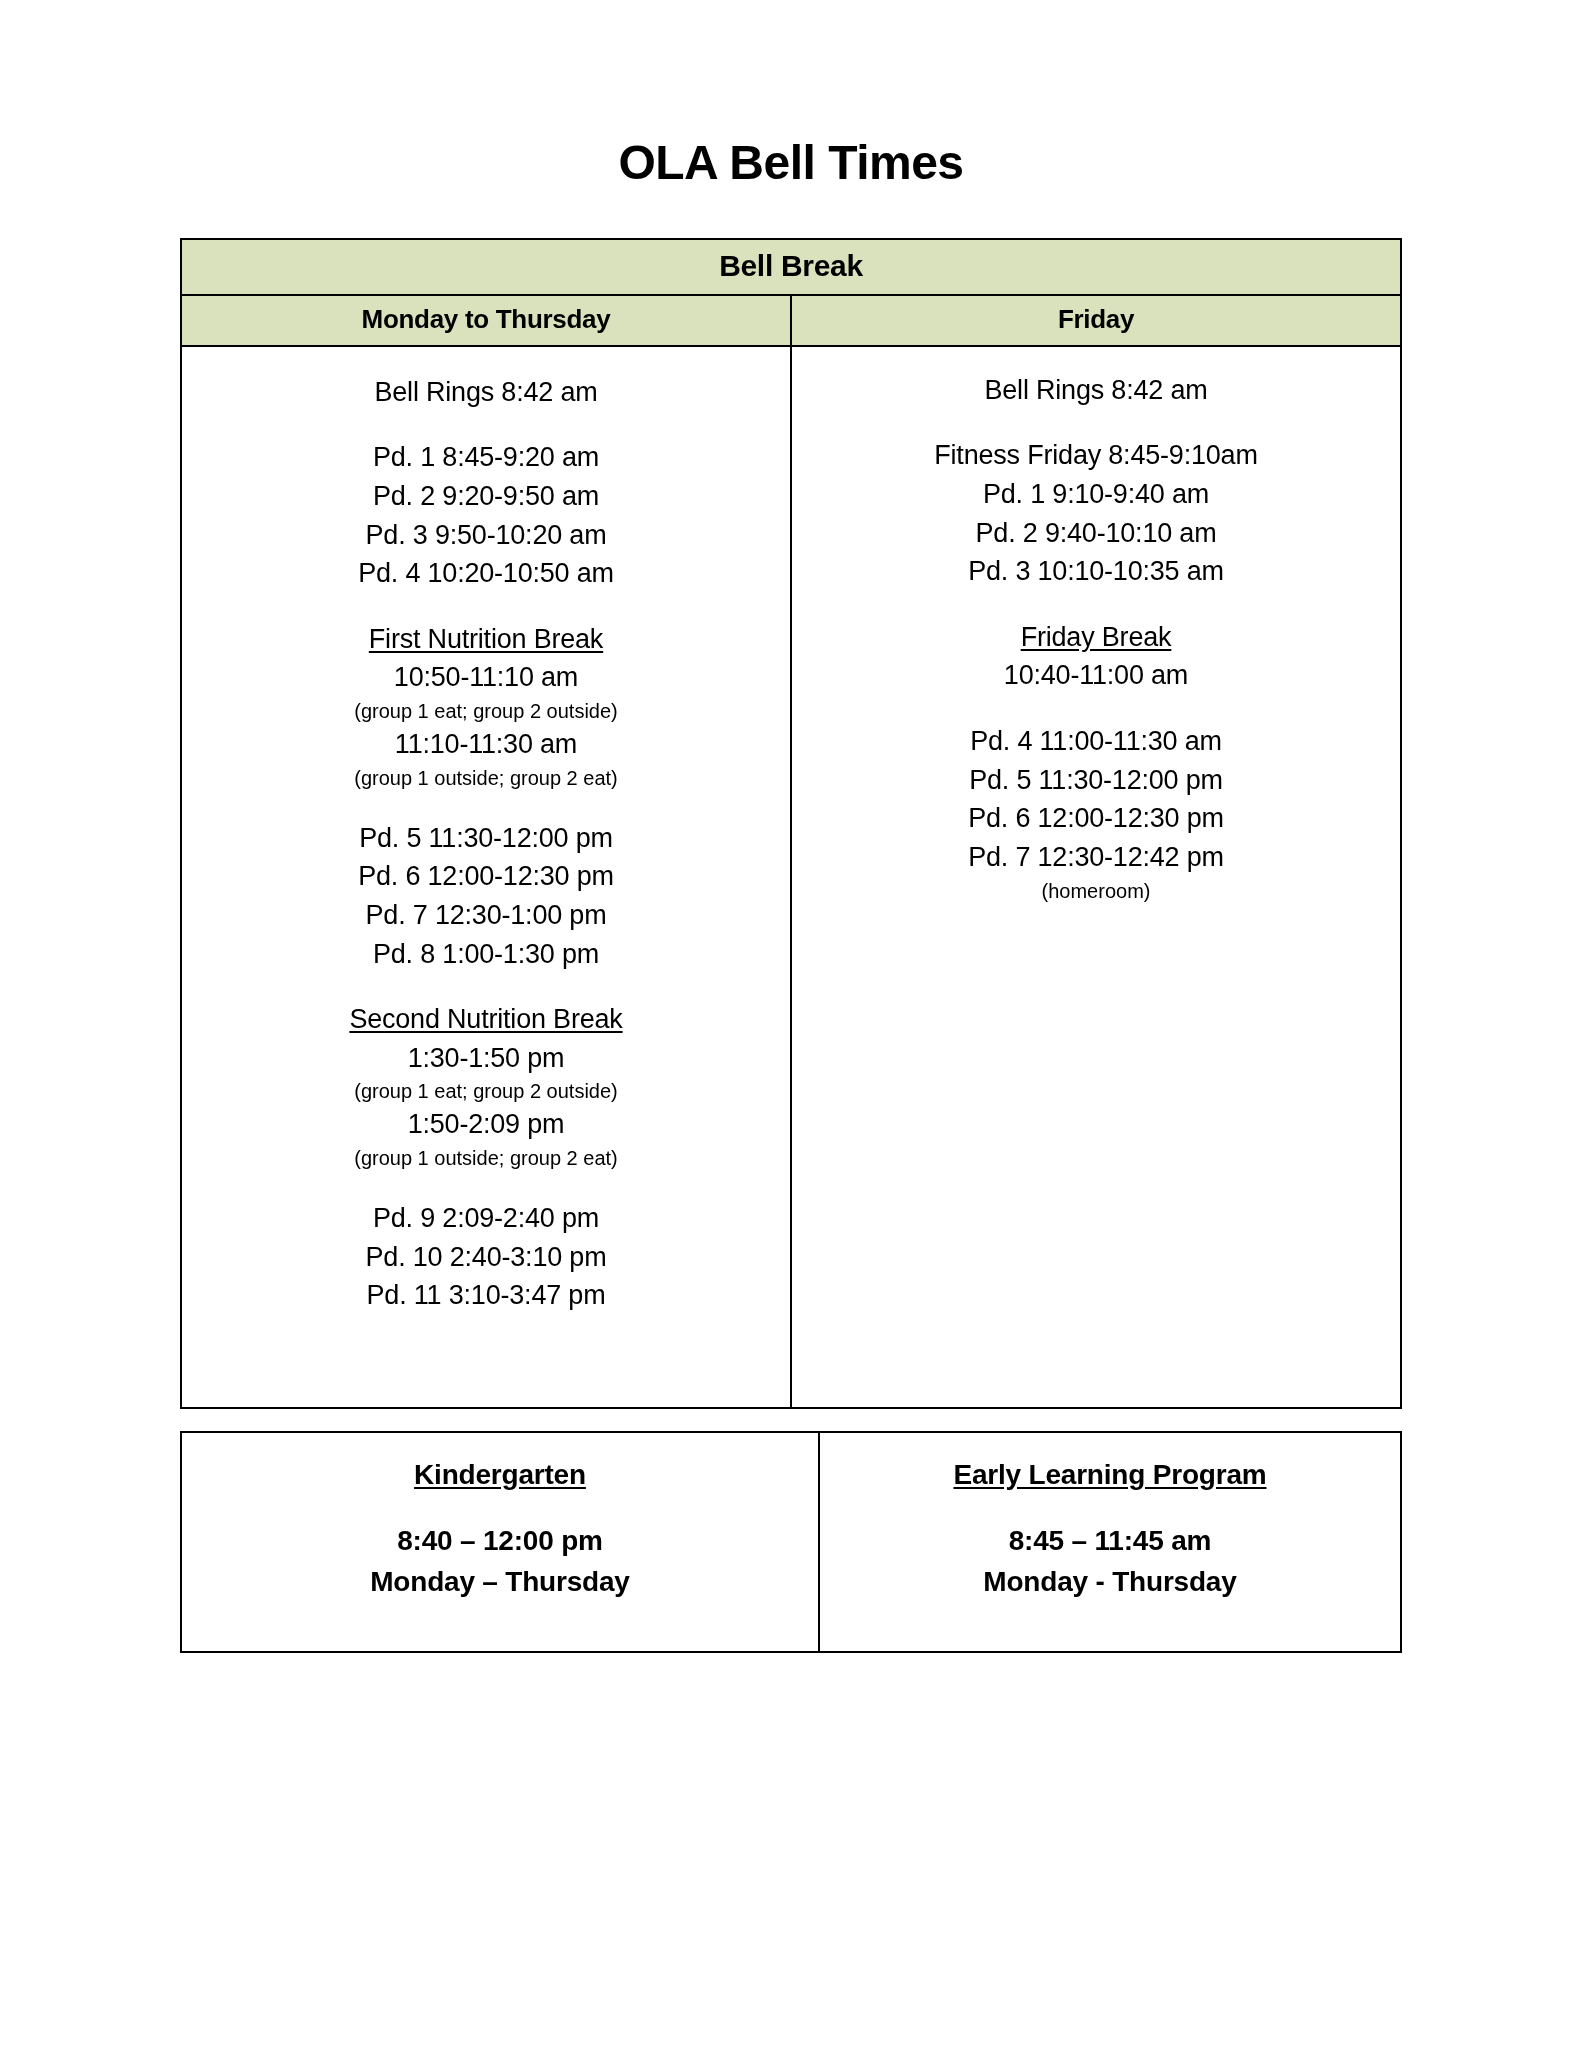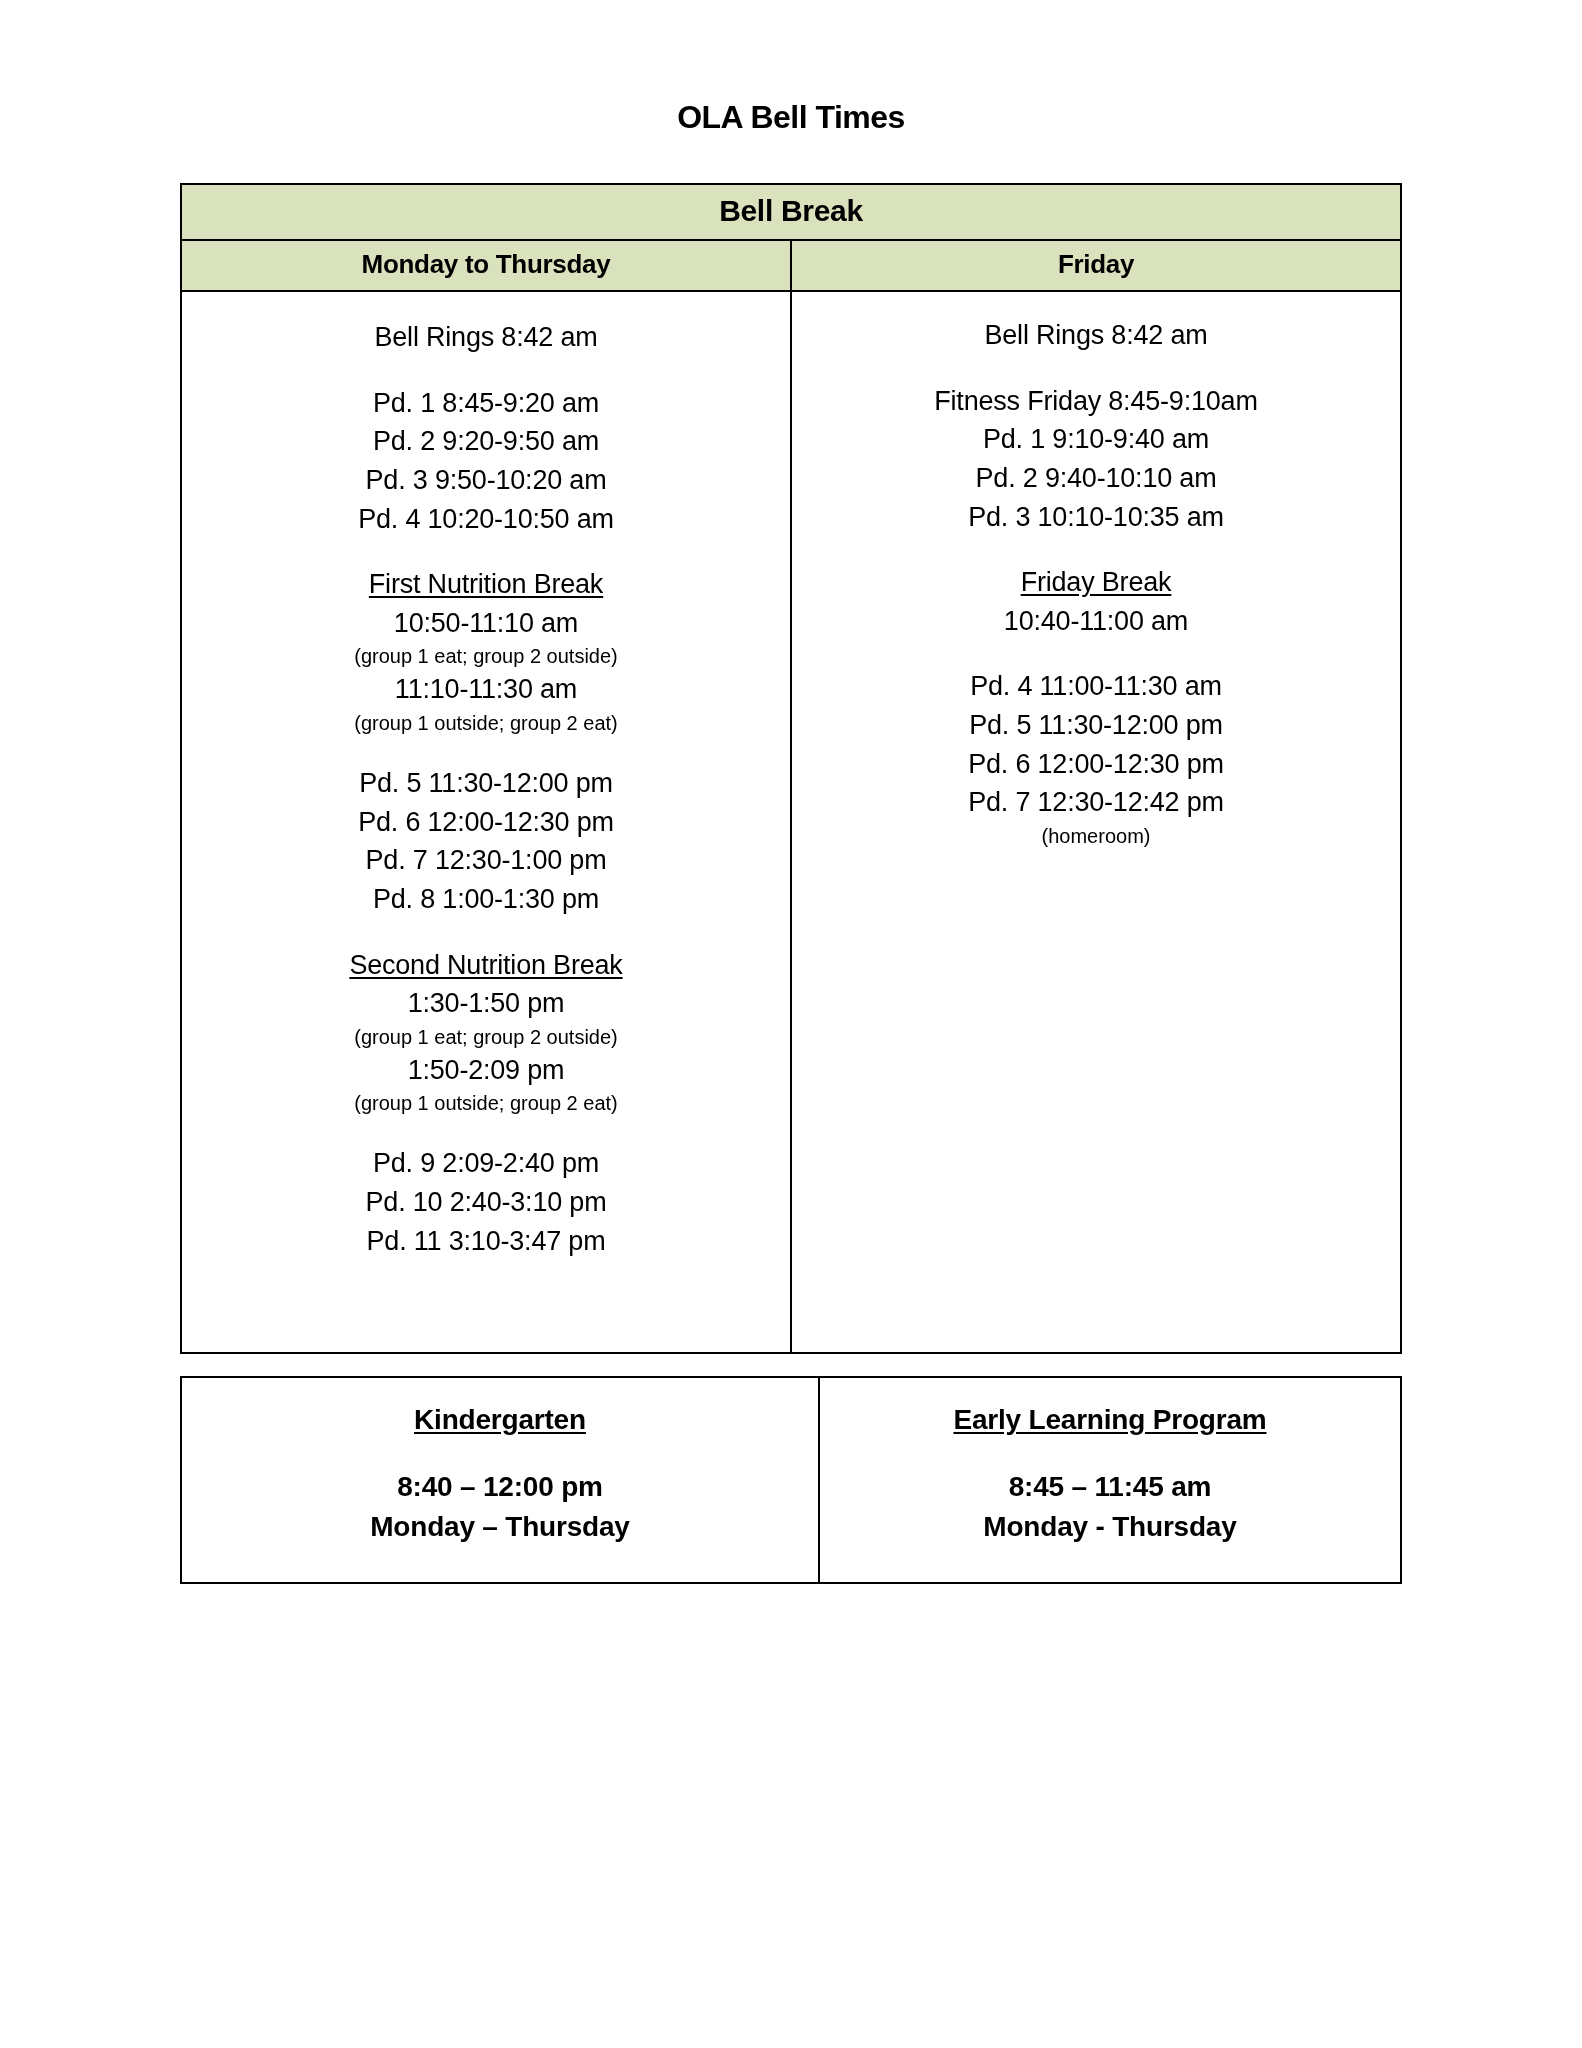--- a/index.html
+++ b/index.html
@@ -15,26 +15,27 @@
     overflow: hidden;
   }
   .page {
     position: relative;
     width: 1582px;
     height: 2048px;
     box-sizing: border-box;
   }
   .doc-title {
     text-align: center;
-    font-size: 32px;
+    font-size: 48px;
     font-weight: bold;
     letter-spacing: -0.5px;
     padding-top: 100px;
     padding-bottom: 0;
     line-height: 1.1;
+    margin-top: 37px;
   }
   .table-wrap {
     margin: 48px auto 0 auto;
     width: 1222px;
   }
   table.bell {
     border-collapse: collapse;
     width: 100%;
     table-layout: fixed;
   }
@@ -102,21 +103,21 @@
     border-collapse: collapse;
     width: 100%;
     table-layout: fixed;
   }
   table.bottom td {
     border: 2px solid #000000;
     vertical-align: top;
     padding: 0;
   }
   .bcell {
-    padding: 22px 10px 34px 10px;
+    padding: 22px 10px 48px 10px;
     text-align: center;
     min-height: 196px;
     box-sizing: border-box;
   }
   .bline {
     font-size: 28px;
     font-weight: bold;
     line-height: 1.45;
     letter-spacing: -0.2px;
     white-space: nowrap;

